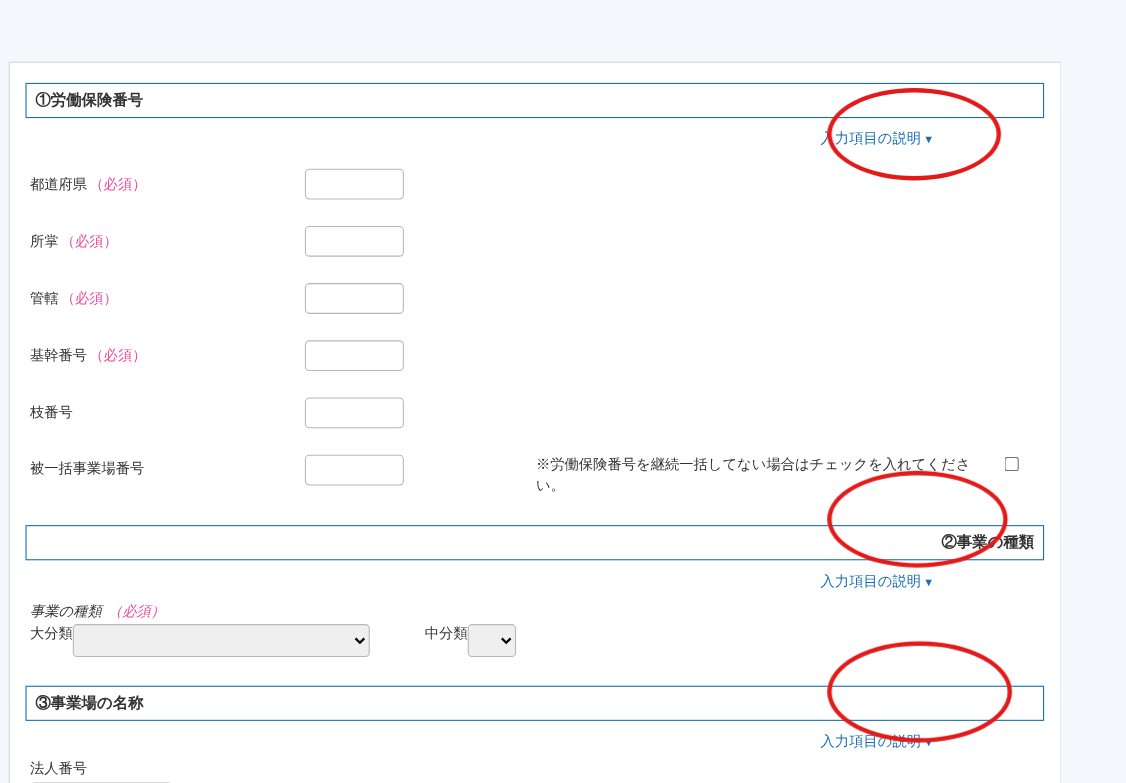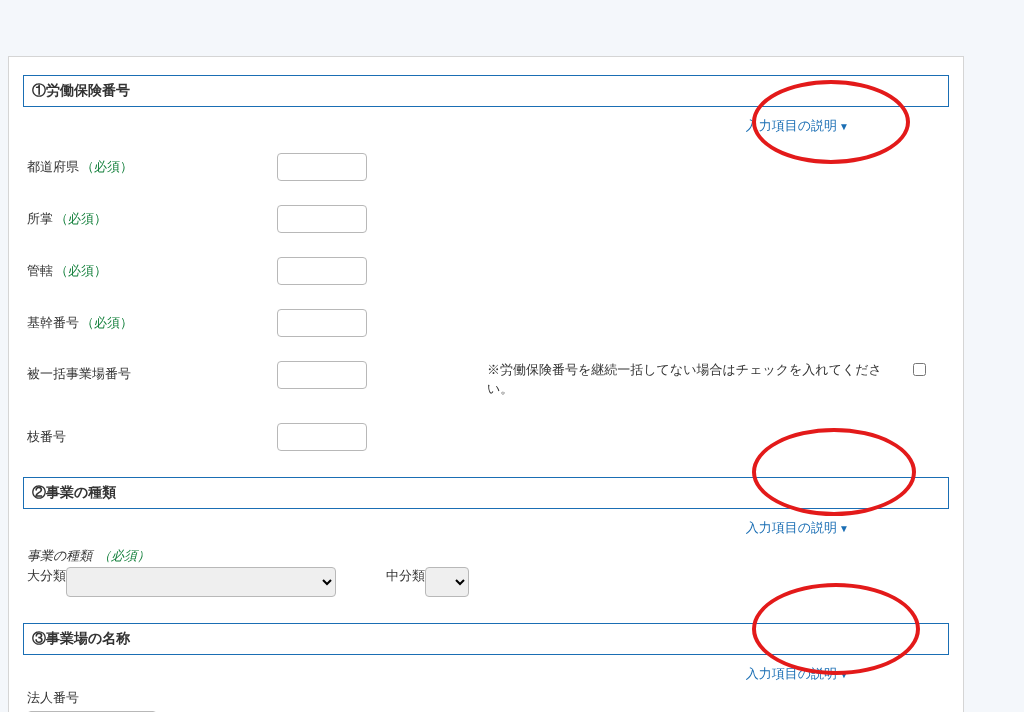--- a/index.html
+++ b/index.html
@@ -57,21 +57,21 @@
     display: flex;
     align-items: center;
     padding: 12px 0 12px 4px;
   }
   .field-label {
     width: 250px;
     display: flex;
     align-items: center;
   }
   .req {
-    color: #15803d;
+    color: #ec4899;
     margin-left: 2px;
   }
   input[type="text"] {
     border: 1px solid #b8b8b8;
     border-radius: 4px;
     height: 28px;
     padding: 0 6px;
     font-size: 13px;
     box-sizing: border-box;
   }
@@ -169,38 +169,38 @@
     </div>
 
     <div class="field-row">
       <div class="field-label">
         <span>基幹番号</span>
         <span class="req">（必須）</span>
       </div>
       <input type="text" class="small-input" style="">
     </div>
 
+    <div class="field-row">
+      <div class="field-label">
+        <span>枝番号</span>
+      </div>
+      <input type="text" class="small-input" style="">
+    </div>
+
     <div class="field-row note-row" style="align-items:flex-start;">
       <div class="field-label" style="padding-top:4px;">
         <span>被一括事業場番号</span>
       </div>
       <input type="text" class="small-input" style="">
       <div style="width:120px;"></div>
       <div class="note-text">※労働保険番号を継続一括してない場合はチェックを入れてください。</div>
       <input type="checkbox" class="note-check" style="">
     </div>
 
-    <div class="field-row">
-      <div class="field-label">
-        <span>枝番号</span>
-      </div>
-      <input type="text" class="small-input" style="">
-    </div>
-
-    <div class="section-header" style="margin-top:14px;">
+    <div class="section-header" style="margin-top:14px;text-align:right;">
       <span>②事業の種類</span>
     </div>
     <div class="help-link-row">
       <span class="help-link">
         <span>入力項目の説明</span><span class="tri">▼</span>
       </span>
     </div>
 
     <div style="padding:4px 4px 0 4px;font-style:italic;">
       <span>事業の種類</span>

